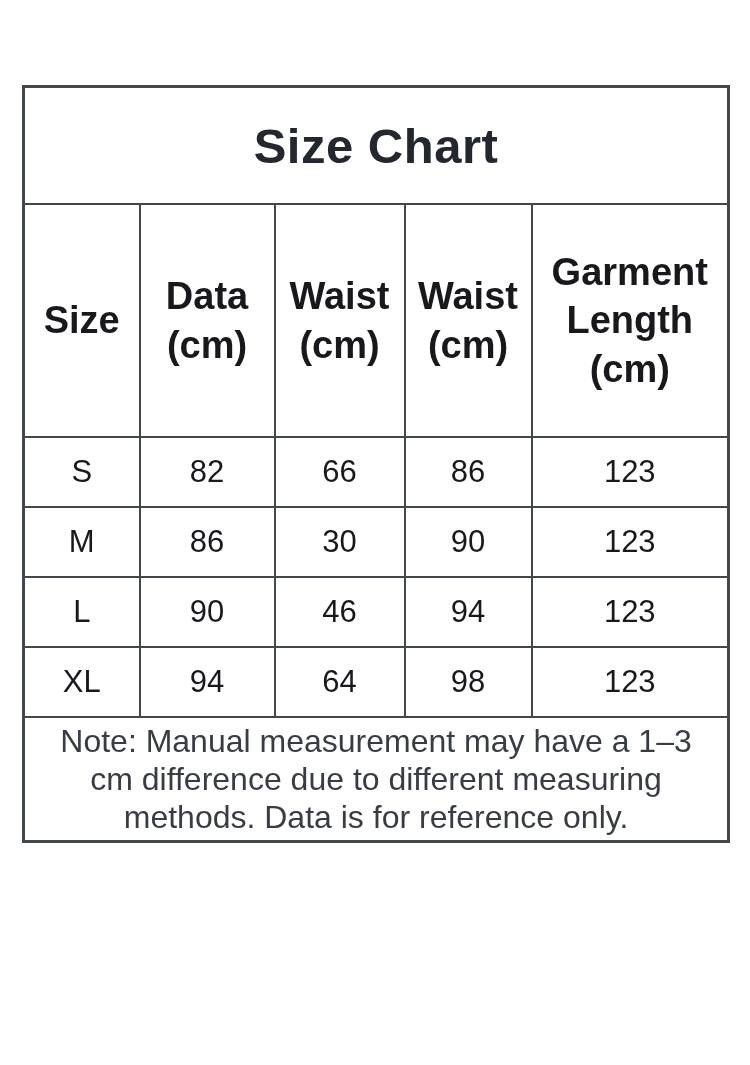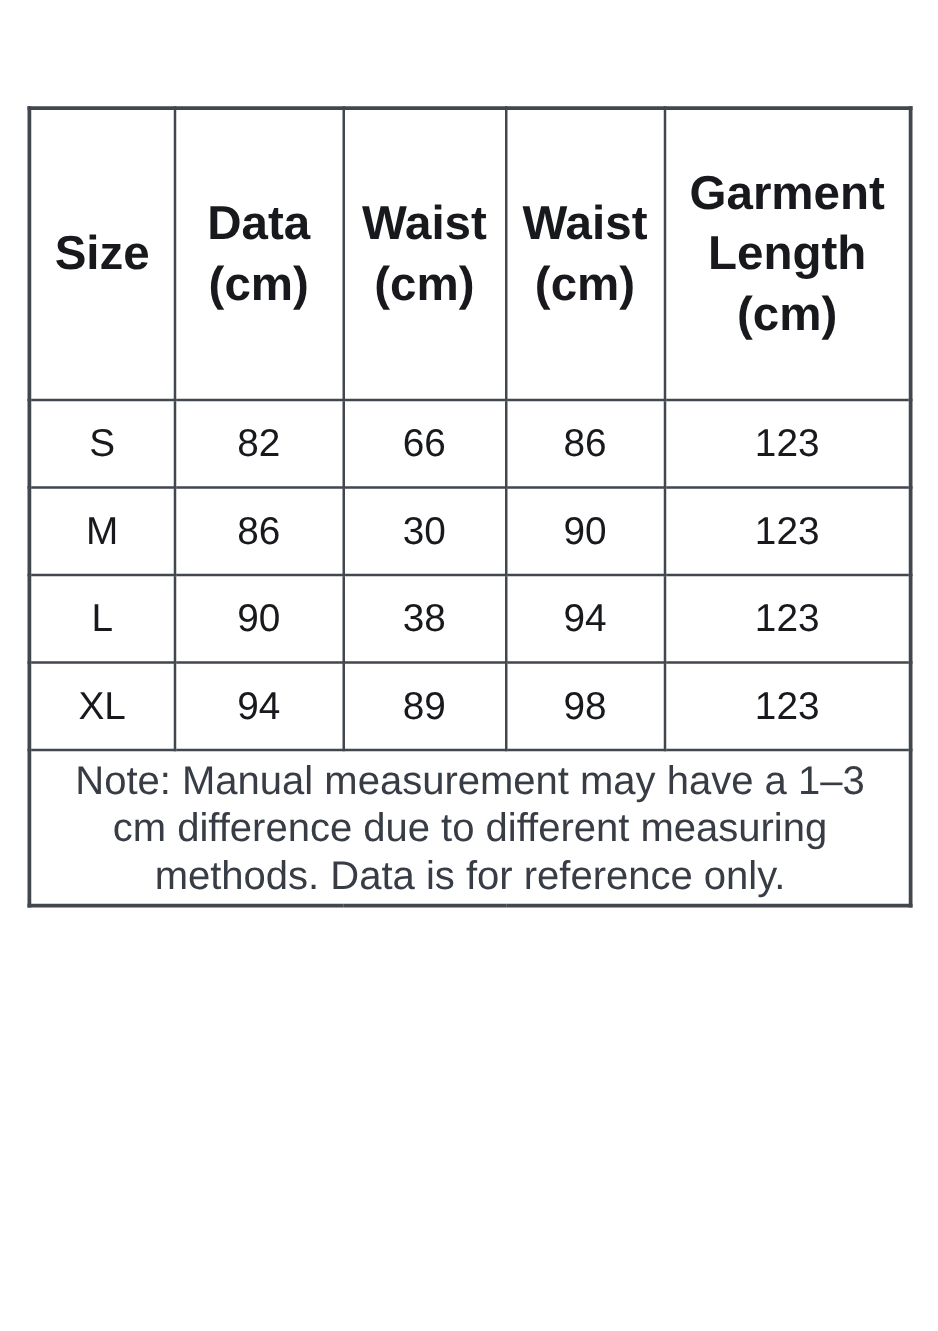--- a/index.html
+++ b/index.html
@@ -71,20 +71,23 @@
   <div class="chart-wrap">
     <table class="size-chart">
       <colgroup>
         <col style="width:116px">
         <col style="width:135px">
         <col style="width:130px">
         <col style="width:127px">
         <col style="width:197px">
       </colgroup>
       <thead>
+        <tr class="title-row">
+          <td colspan="5">Size Chart</td>
+        </tr>
         <tr class="header-row">
           <th>Size</th>
           <th>Data (cm)</th>
           <th>Waist (cm)</th>
           <th>Waist (cm)</th>
           <th>Garment Length (cm)</th>
         </tr>
       </thead>
       <tbody class="size-rows" id="size-rows">
           <tr>
@@ -97,28 +100,28 @@
           <tr>
             <td>M</td>
             <td>86</td>
             <td>30</td>
             <td>90</td>
             <td>123</td>
           </tr>
           <tr>
             <td>L</td>
             <td>90</td>
-            <td>38</td>
+            <td>46</td>
             <td>94</td>
             <td>123</td>
           </tr>
           <tr>
             <td>XL</td>
             <td>94</td>
-            <td>89</td>
+            <td>64</td>
             <td>98</td>
             <td>123</td>
           </tr>
         </tbody>
       <tfoot>
         <tr class="note-row">
           <td colspan="5">Note: Manual measurement may have a 1–3 cm difference due to different measuring methods. Data is for reference only.</td>
         </tr>
       </tfoot>
     </table>

